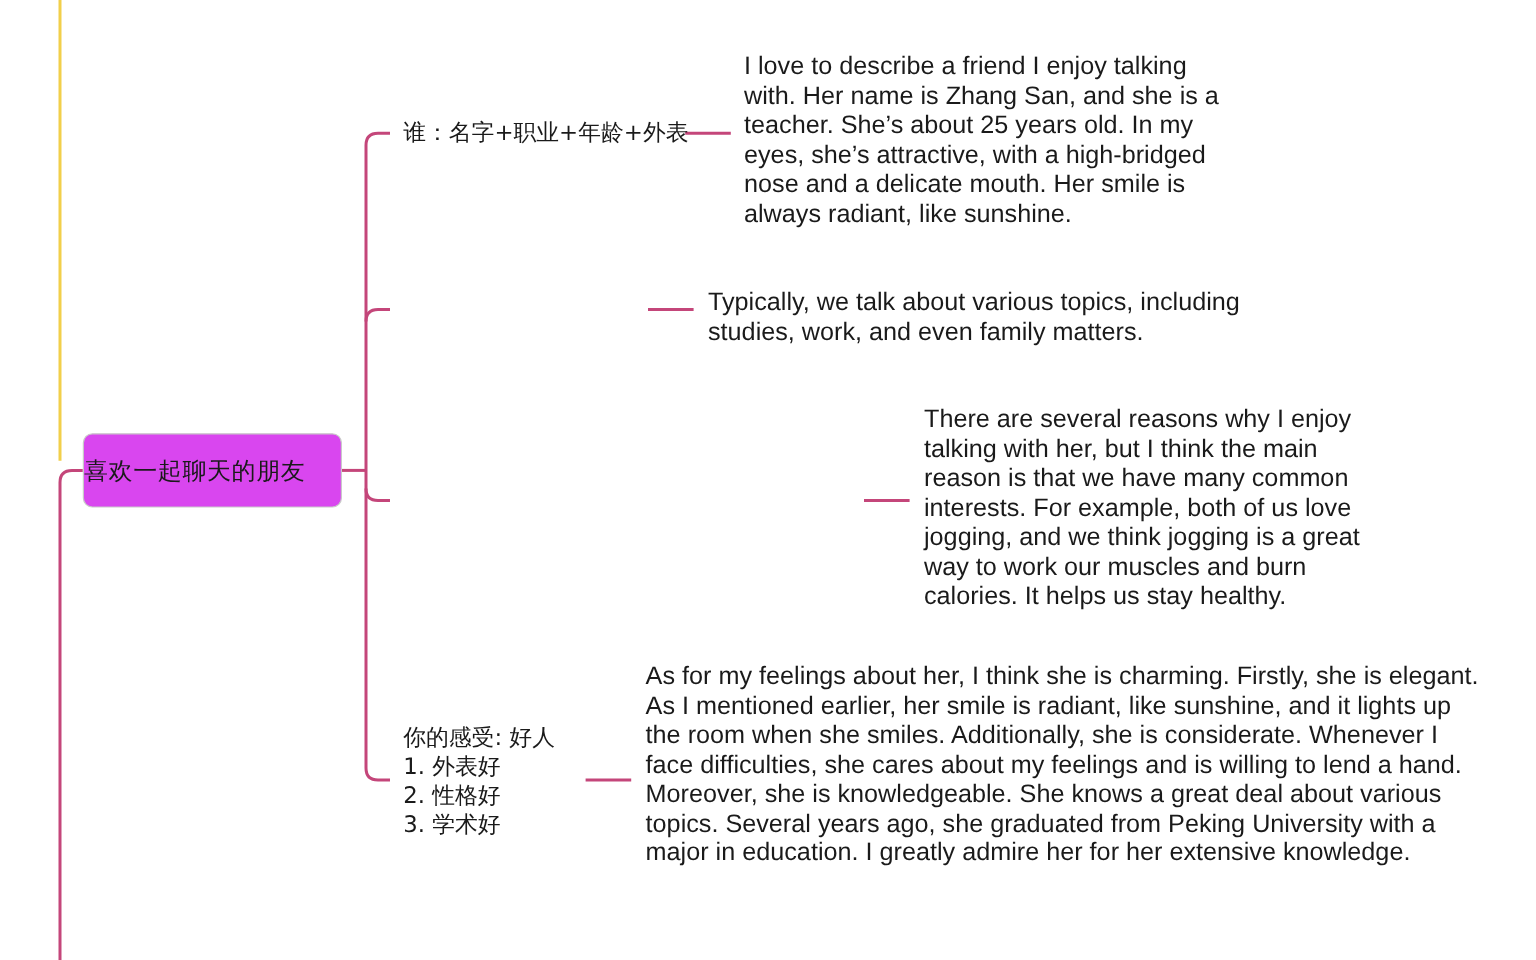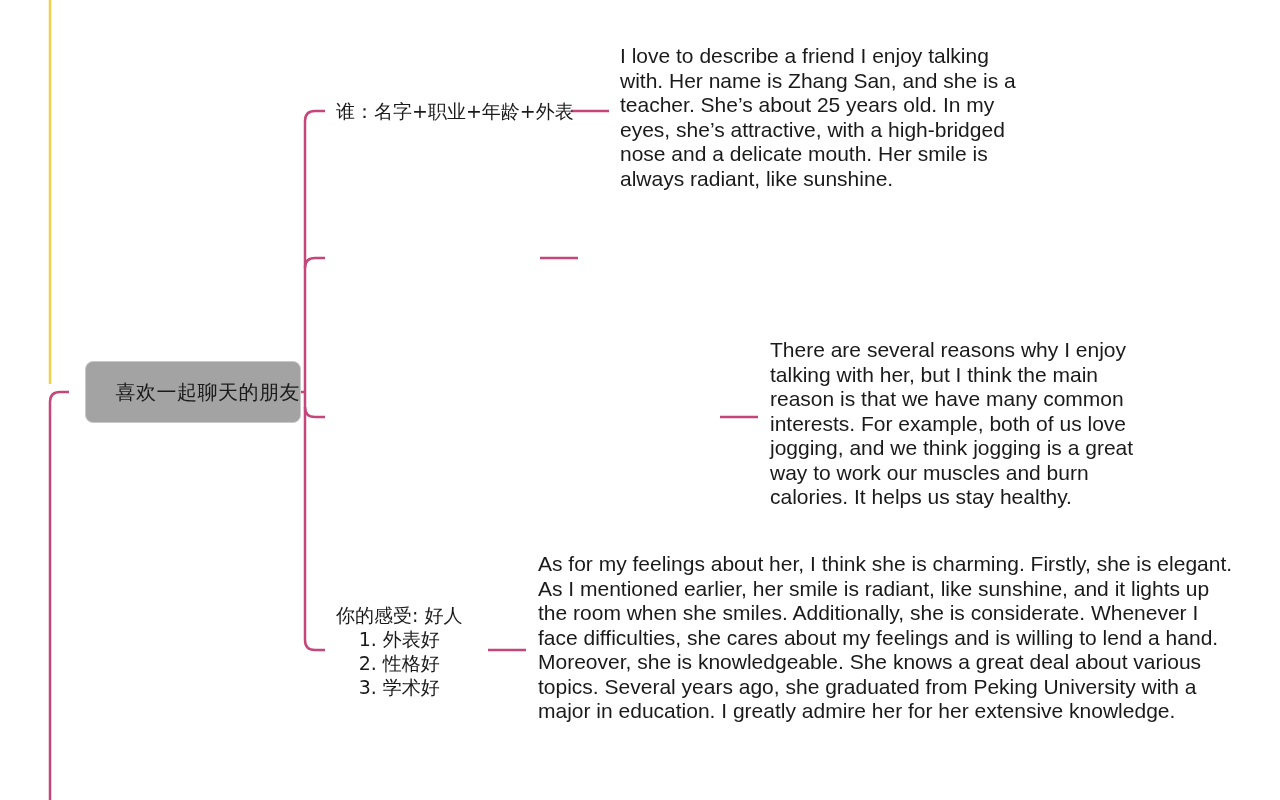--- a/index.html
+++ b/index.html
@@ -24,40 +24,38 @@
       pointer-events: none;
     }
     .root-node {
       position: absolute;
       left: 69px;
       top: 361px;
       width: 216px;
       height: 62px;
       border: 1px solid #c9c9c9;
       border-radius: 8px;
-      background: #a3a3a3;
+      background: #d946ef;
       box-sizing: border-box;
       display: flex;
       align-items: center;
-      justify-content: flex-end;
+      justify-content: flex-start;
       font-size: 20px;
       color: #1a1a1a;
       letter-spacing: 0.5px;
-      margin-left: 16px;
     }
     .branch-label {
       position: absolute;
       font-size: 19px;
       line-height: 24px;
       white-space: nowrap;
       color: #1a1a1a;
     }
     .branch-label.multi {
       white-space: pre-line;
-      text-align: center;
     }
     .leaf-text {
       position: absolute;
       font-family: "Liberation Sans", "DejaVu Sans", sans-serif;
       font-size: 21px;
       line-height: 24.5px;
       color: #1a1a1a;
       white-space: pre-line;
     }
   </style>
@@ -90,20 +88,22 @@
   </div>
 
   <div class="branch-label" style="left:336px; top:99px;">谁：名字+职业+年龄+外表</div>
   <div class="leaf-text" style="left:620px; top:44px;">I love to describe a friend I enjoy talking
 with. Her name is Zhang San, and she is a
 teacher. She’s about 25 years old. In my
 eyes, she’s attractive, with a high-bridged
 nose and a delicate mouth. Her smile is
 always radiant, like sunshine.</div>
 
+  <div class="leaf-text" style="left:590px; top:240px;">Typically, we talk about various topics, including
+studies, work, and even family matters.</div>
 
   <div class="leaf-text" style="left:770px; top:338px;">There are several reasons why I enjoy
 talking with her, but I think the main
 reason is that we have many common
 interests. For example, both of us love
 jogging, and we think jogging is a great
 way to work our muscles and burn
 calories. It helps us stay healthy.</div>
 
   <div class="branch-label multi" style="left:336px; top:603px;">你的感受: 好人

